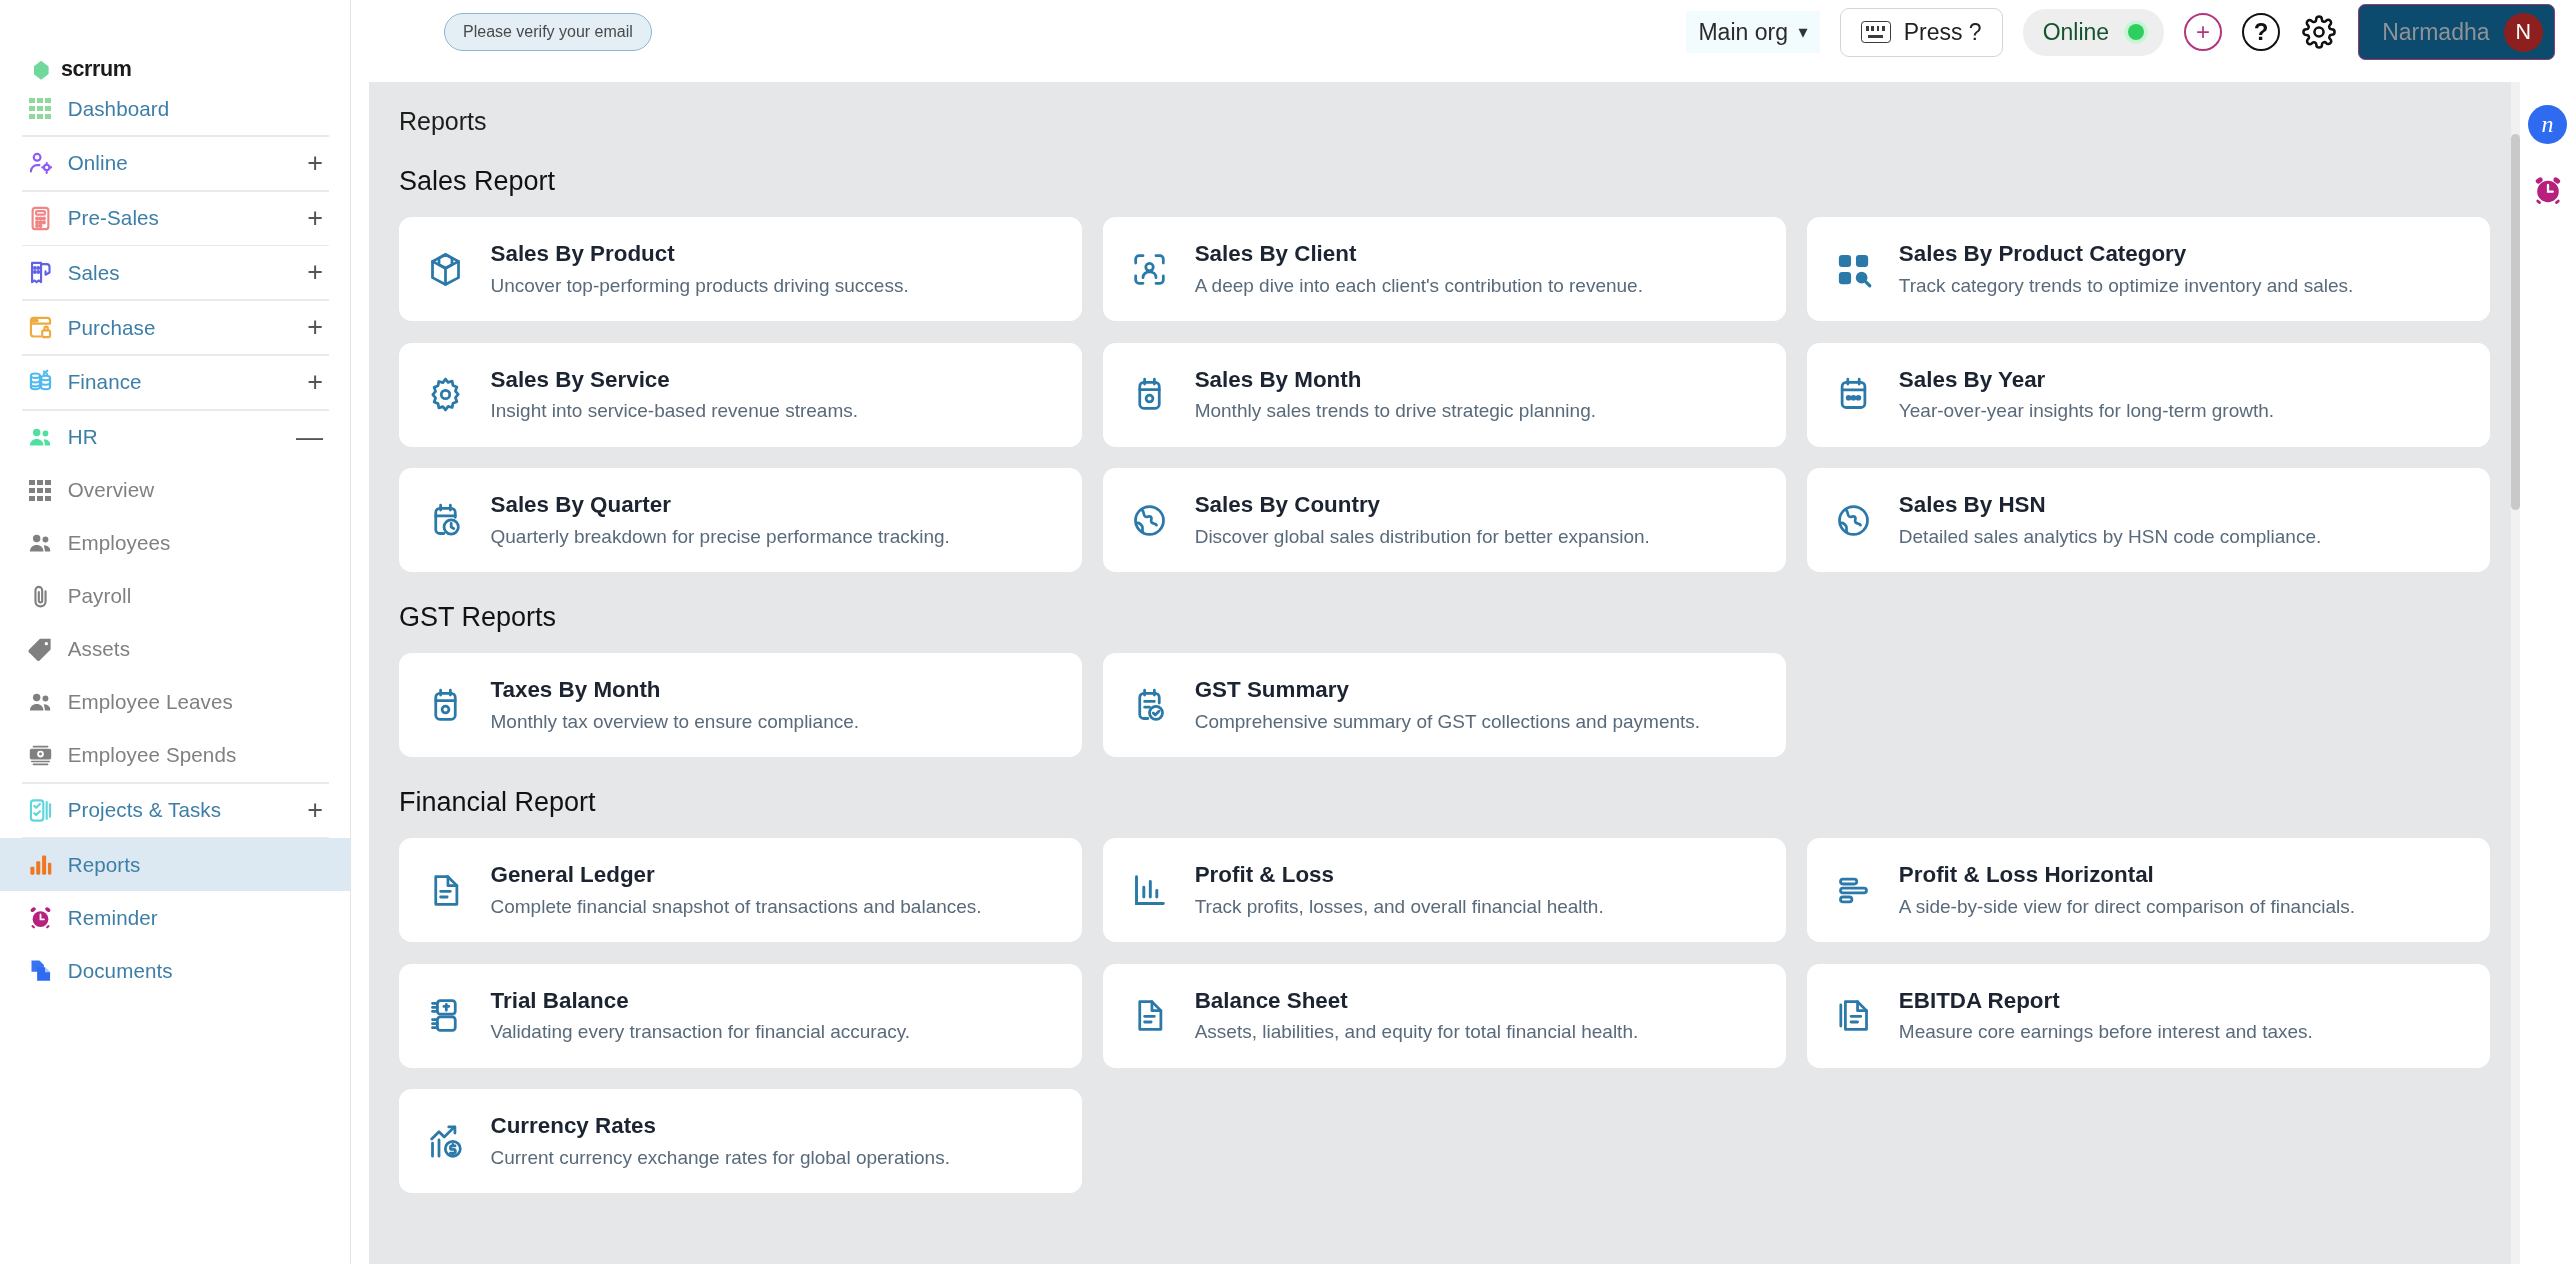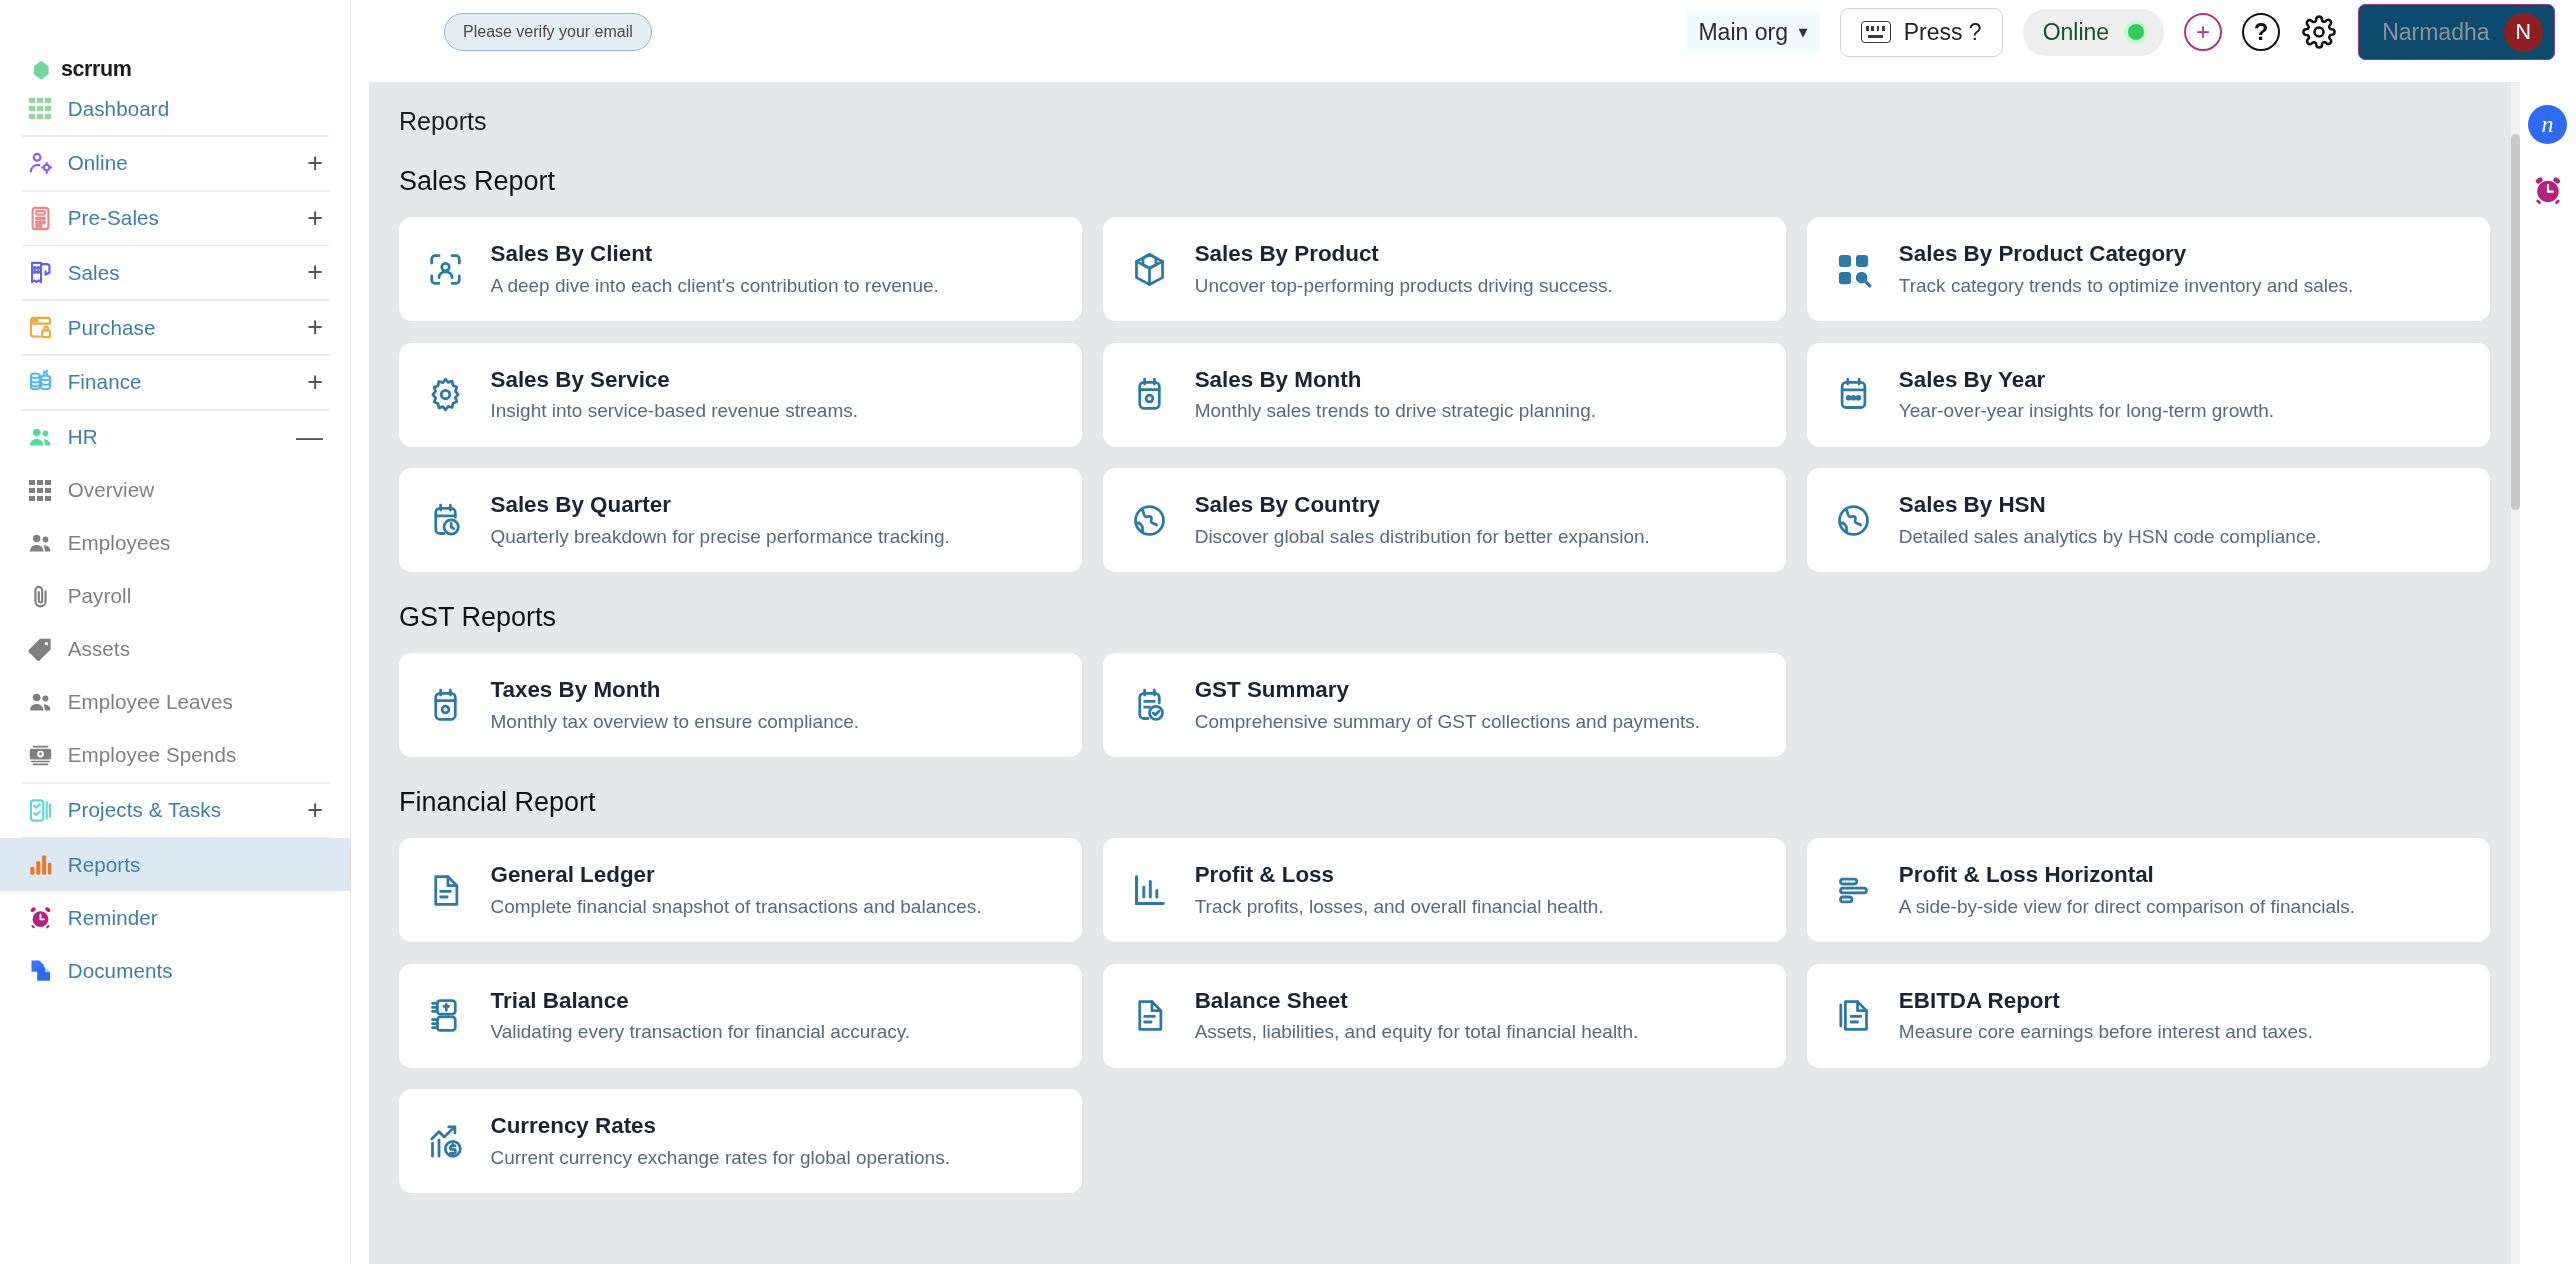--- a/index.html
+++ b/index.html
@@ -410,41 +410,41 @@
     </header>
 
     <section class="content">
       <div class="page-title">Reports</div>
       <div id="sections">
           <div class="section-title">Sales Report</div>
           <div class="grid">
             <div class="card">
               <span class="card-ico">
                 <svg width="39" height="39" viewBox="0 0 24 24" fill="none" stroke="#2a79a8" stroke-width="1.7" stroke-linecap="round" stroke-linejoin="round">
+                  <path d="M12 2.8 20 7v10l-8 4.2L4 17V7z"></path>
+                  <path d="M4 7l8 4.2L20 7M12 11.2v10"></path>
+                  <path d="M12 2.8 8 5v4l4 2.2L16 9V5z"></path>
+                </svg>
+              </span>
+              <span class="card-body">
+                <span class="card-title">Sales By Product</span>
+                <span class="card-desc">Uncover top-performing products driving success.</span>
+              </span>
+            </div>
+            <div class="card">
+              <span class="card-ico">
+                <svg width="39" height="39" viewBox="0 0 24 24" fill="none" stroke="#2a79a8" stroke-width="1.7" stroke-linecap="round" stroke-linejoin="round">
                   <path d="M3.5 8V5.5A2 2 0 0 1 5.5 3.5H8M16 3.5h2.5a2 2 0 0 1 2 2V8M20.5 16v2.5a2 2 0 0 1-2 2H16M8 20.5H5.5a2 2 0 0 1-2-2V16"></path>
                   <circle cx="12" cy="10.5" r="2.3"></circle>
                   <path d="M8 17c0-2.2 1.8-3.6 4-3.6s4 1.4 4 3.6"></path>
                 </svg>
               </span>
               <span class="card-body">
                 <span class="card-title">Sales By Client</span>
                 <span class="card-desc">A deep dive into each client's contribution to revenue.</span>
-              </span>
-            </div>
-            <div class="card">
-              <span class="card-ico">
-                <svg width="39" height="39" viewBox="0 0 24 24" fill="none" stroke="#2a79a8" stroke-width="1.7" stroke-linecap="round" stroke-linejoin="round">
-                  <path d="M12 2.8 20 7v10l-8 4.2L4 17V7z"></path>
-                  <path d="M4 7l8 4.2L20 7M12 11.2v10"></path>
-                  <path d="M12 2.8 8 5v4l4 2.2L16 9V5z"></path>
-                </svg>
-              </span>
-              <span class="card-body">
-                <span class="card-title">Sales By Product</span>
-                <span class="card-desc">Uncover top-performing products driving success.</span>
               </span>
             </div>
             <div class="card">
               <span class="card-ico">
                 <svg width="39" height="39" viewBox="0 0 24 24" fill="#2a79a8">
                   <rect x="3" y="3" width="7.5" height="7.5" rx="2"></rect>
                   <rect x="13.5" y="3" width="7.5" height="7.5" rx="2"></rect>
                   <rect x="3" y="13.5" width="7.5" height="7.5" rx="2"></rect>
                   <circle cx="17" cy="17" r="3.6"></circle>
                   <path d="M19.6 19.6 22 22" stroke="#2a79a8" stroke-width="2" stroke-linecap="round"></path>

